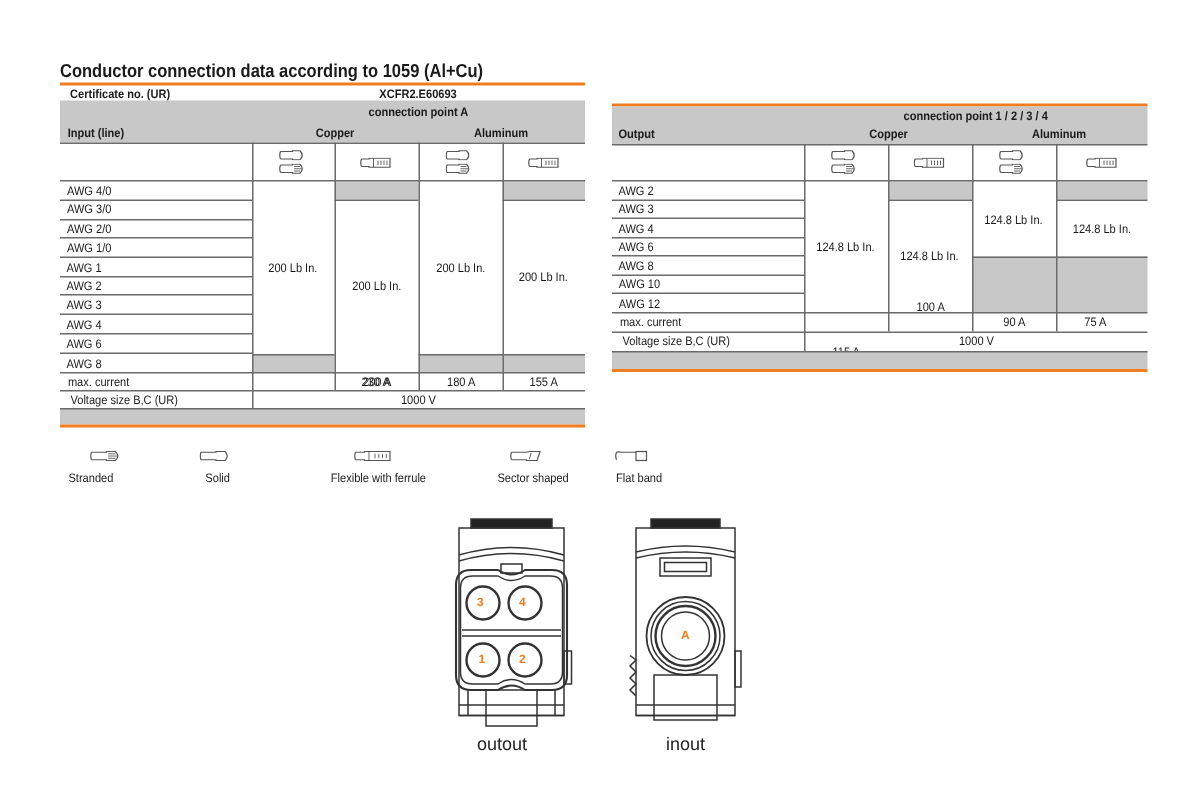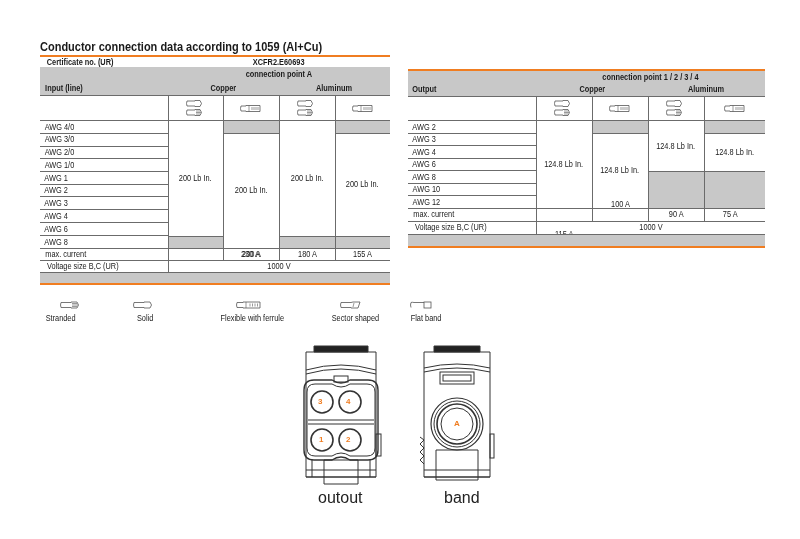--- a/index.html
+++ b/index.html
@@ -13,21 +13,21 @@
   .lbl { padding-left:3px; }
   .gray { background:#c8c8c8; }
   .bold { font-weight:bold; }
   .ctr { justify-content:center; }
   .hl { position:absolute; height:1px; background:#6b6b6b; }
   .vl { position:absolute; width:1px; background:#6b6b6b; }
   .narrow { display:inline-block; transform:scaleX(0.9); }
   .icon svg { display:block; }
   .legend-item { position:absolute; text-align:left; }
   .legend-label { position:absolute; font-size:8.2px; white-space:nowrap; }
-  .device-label { position:absolute; font-size:16px; color:#222; }
+  .device-label { position:absolute; font-size:12px; color:#222; }
 </style>
 </head>
 <body>
 
 <div class="title">Conductor connection data according to 1059 (Al+Cu)</div>
 
 <div>
   <div class="orange" style="left:40px;top:55px;width:350px;"></div>
 
   <div class="cell lbl bold" style="left:40px;top:57px;width:128px;height:10px;">
@@ -412,13 +412,13 @@
       <circle cx="39" cy="82" r="20" stroke-width="1.6"></circle>
       <circle cx="39" cy="82" r="16"></circle>
       <path d="M18 108 H60 V138 H18 Z"></path>
       <path d="M2 95 L6 98 L2 102 L6 106 L2 110 L6 114 L2 118 L6 122"></path>
       <rect x="72" y="92" width="4" height="24"></rect>
       <path d="M6 128 H72 M6 135 H72"></path>
     </g>
   </svg>
   <span style="position:absolute;left:36px;top:77px;font-size:8px;color:#f07d21;font-weight:bold;">A</span>
 </div>
-<div class="device-label" style="left:444px;top:489px;">band</div>
+<div class="device-label" style="left:444px;top:489px;">inout</div>
 
 </body></html>

